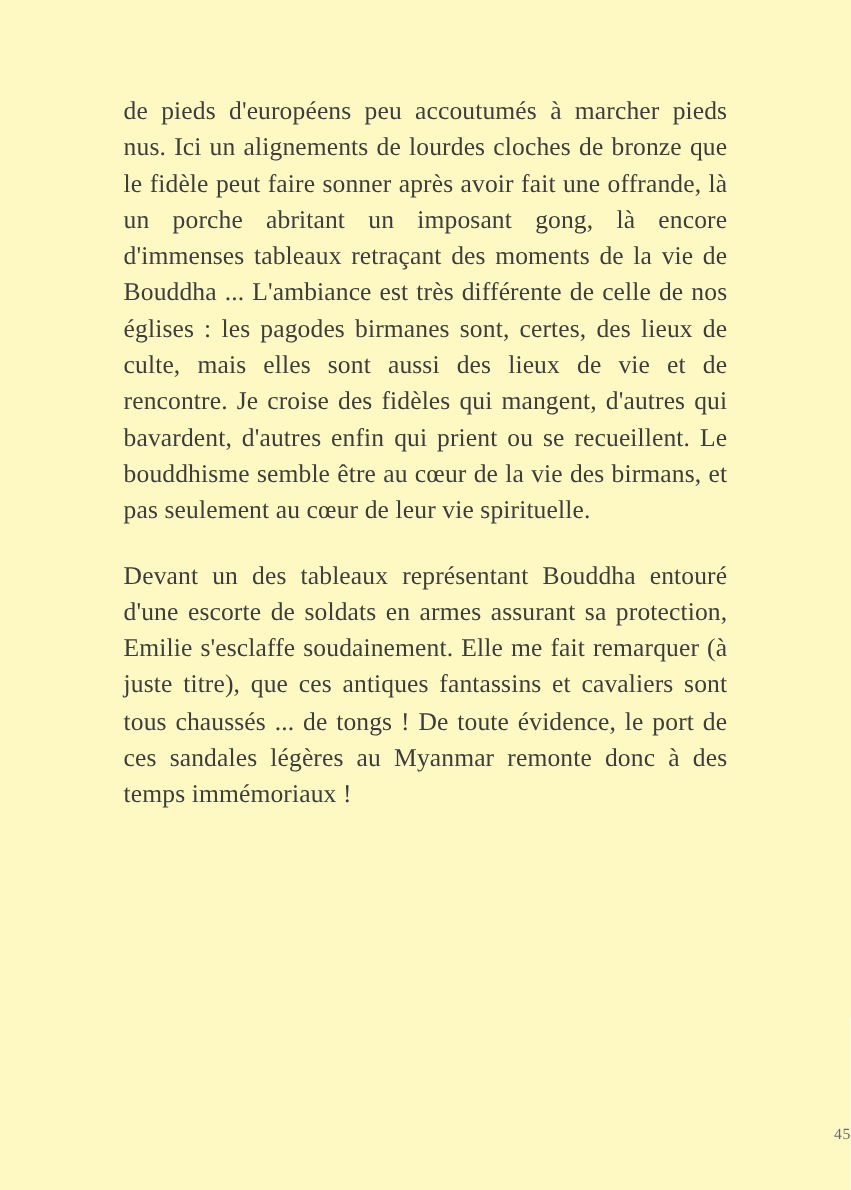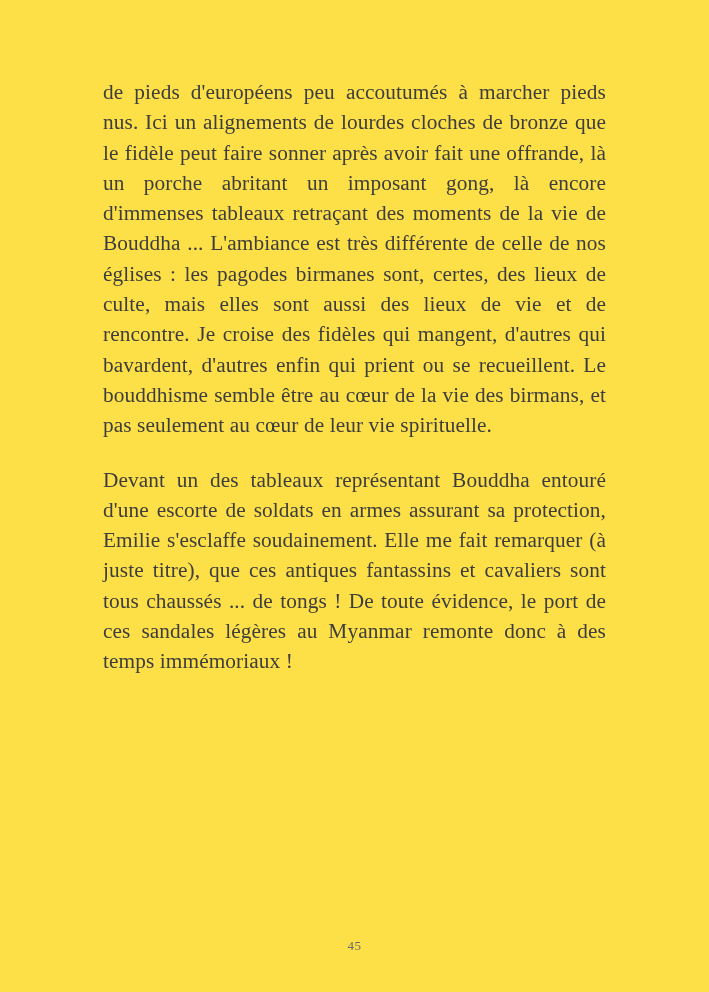--- a/index.html
+++ b/index.html
@@ -4,21 +4,21 @@
 <style>
   html, body {
     margin: 0;
     padding: 0;
     background: #ffffff;
   }
   .page {
     position: relative;
     width: 709px;
     height: 992px;
-    background: #fde047;
+    background: #fef9c3;
     font-family: "Liberation Serif", "DejaVu Serif", serif;
     overflow: hidden;
   }
   .text-block {
     position: absolute;
     left: 103px;
     top: 77px;
     width: 503px;
   }
   .text-block p {
@@ -31,21 +31,21 @@
     letter-spacing: 0.1px;
   }
   .text-block p + p {
     margin-top: 24px;
   }
   .page-footer {
     position: absolute;
     left: 0;
     top: 936px;
     width: 709px;
-    text-align: center;
+    text-align: right;
   }
   .page-number {
     font-size: 13px;
     color: #6a6a6a;
     letter-spacing: 0.5px;
   }
 </style>
 </head>
 <body>
 

